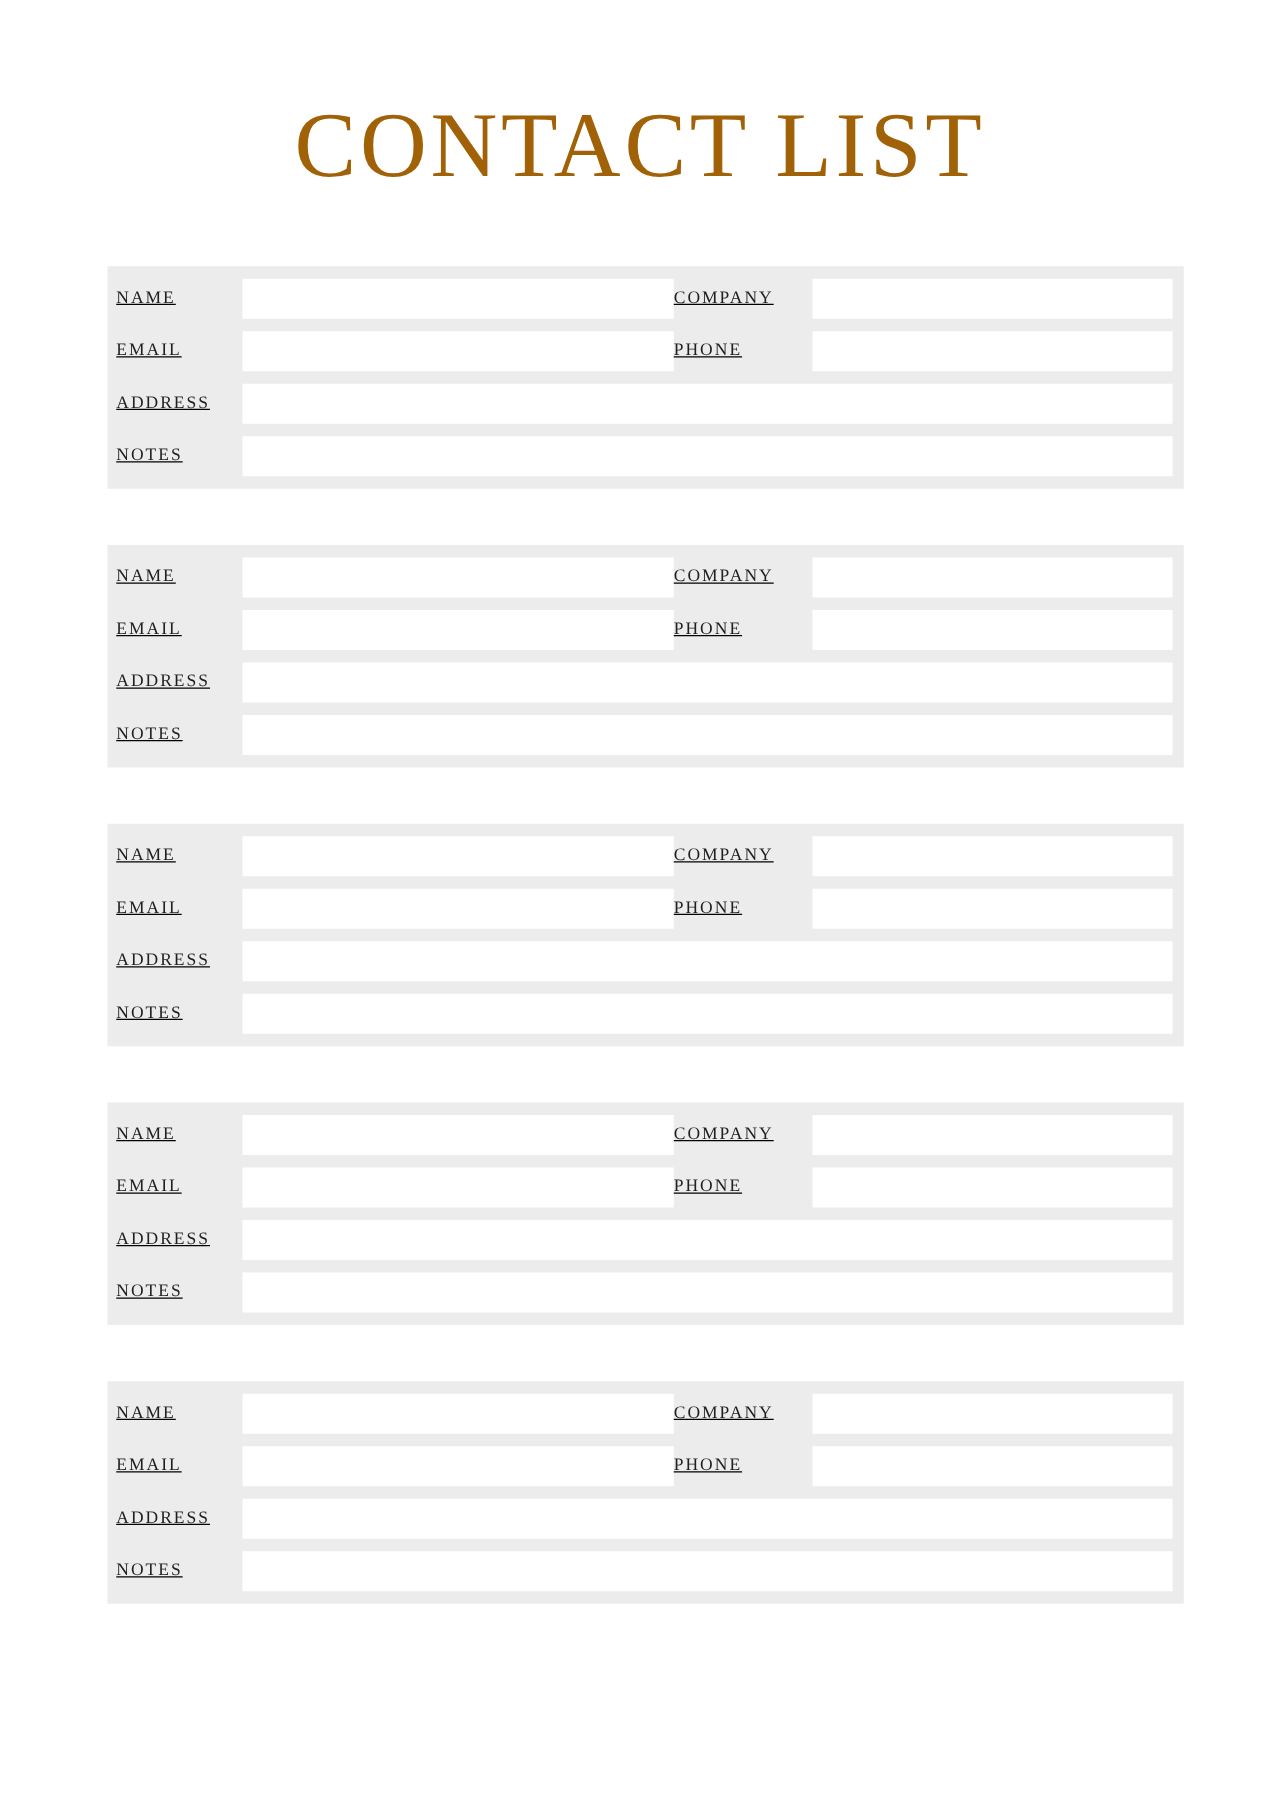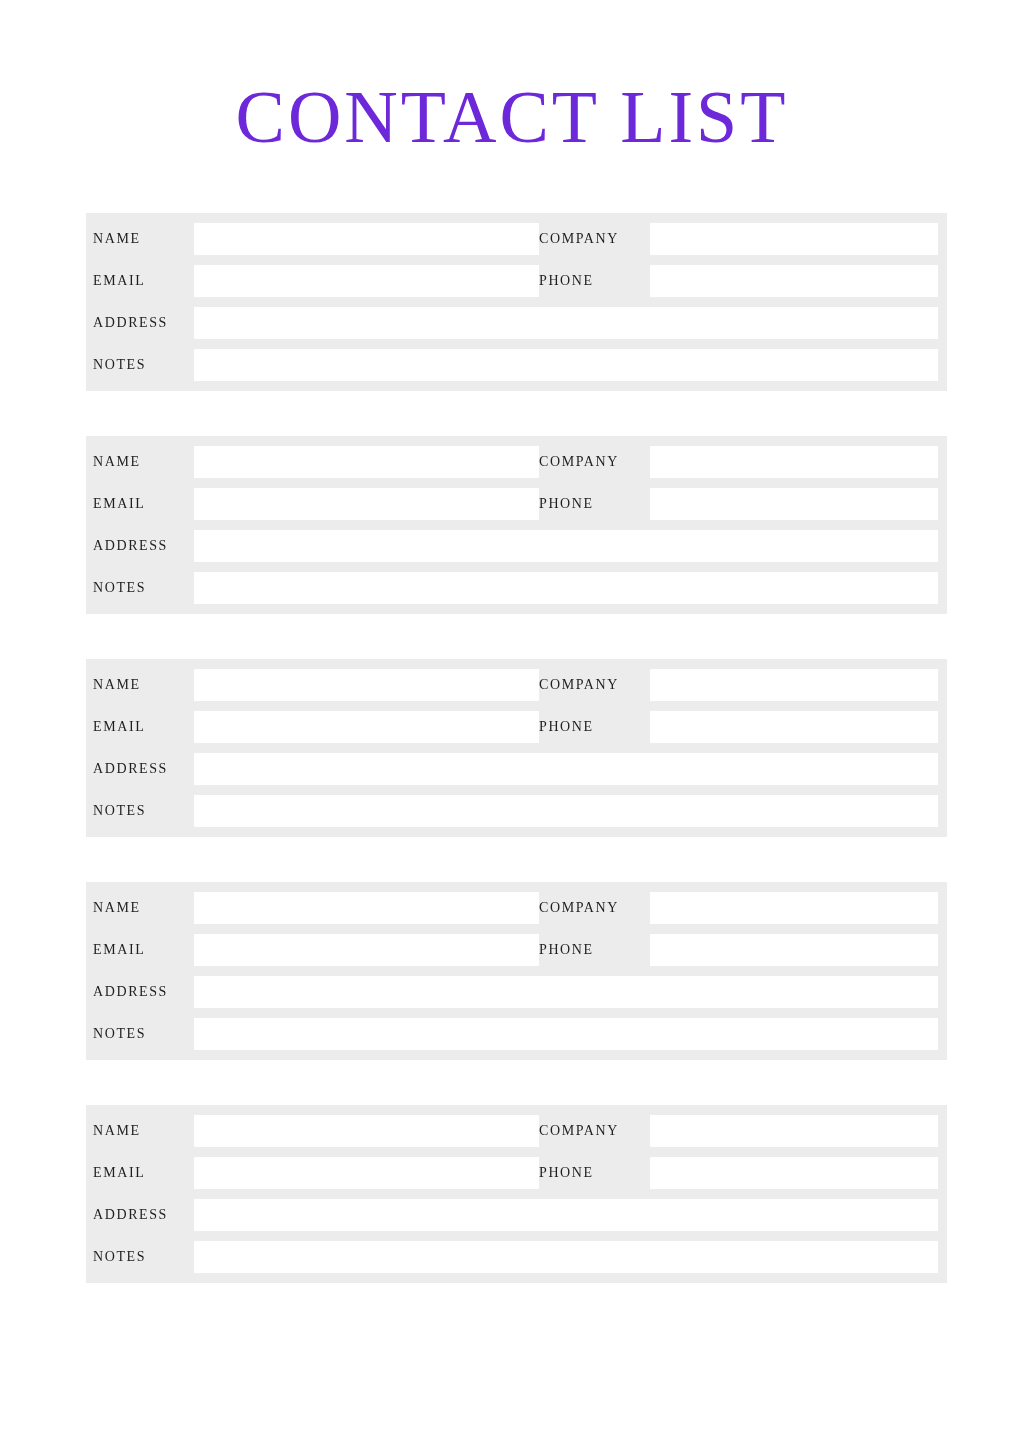--- a/index.html
+++ b/index.html
@@ -14,24 +14,24 @@
     overflow: hidden;
   }
   .page-title {
     width: 1024px;
     text-align: center;
     font-family: "Liberation Serif", serif;
     font-size: 74px;
     font-weight: 500;
     line-height: 1;
     letter-spacing: 3px;
-    color: #6d28d9;
+    color: #a16207;
     margin-bottom: 59px;
   }
-  .cards { width: 996px; }
+  .cards { width: 996px; text-decoration: underline; }
   .card {
     width: 861px;
     margin-left: 86px;
     margin-bottom: 45px;
     background: #ececec;
     padding: 10px 9px 10px 0;
     display: grid;
     grid-template-columns: 108px 345px 111px 1fr;
     grid-auto-rows: 32px;
     row-gap: 10px;

